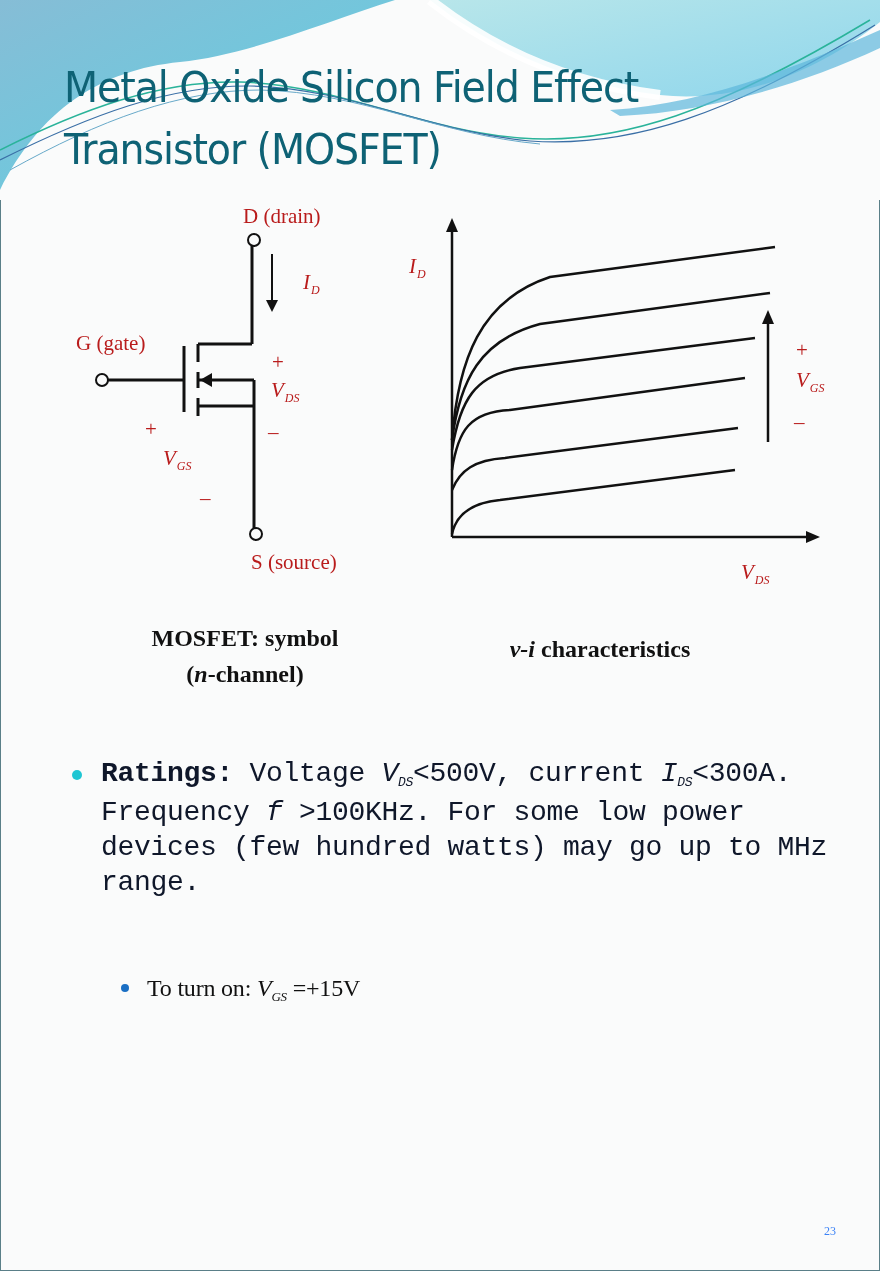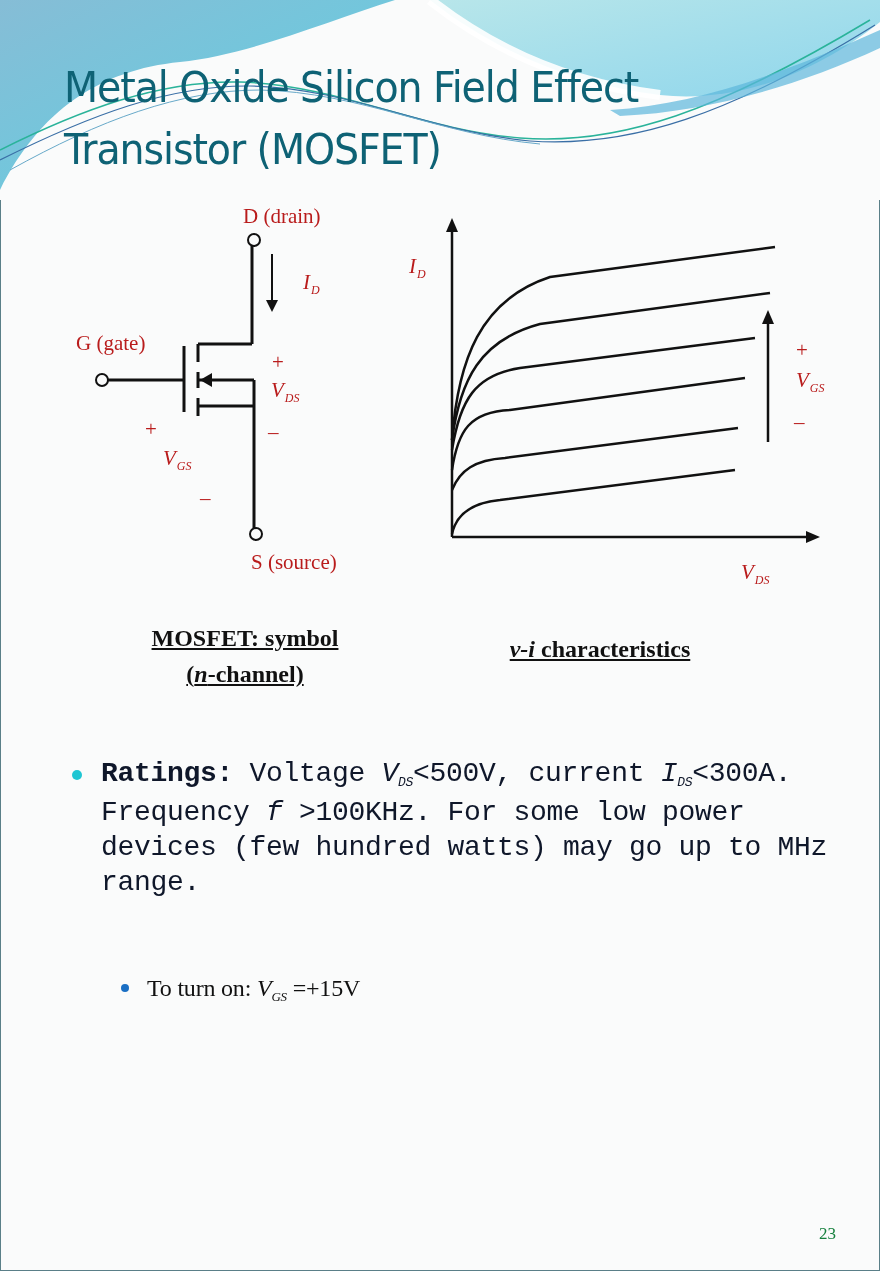--- a/index.html
+++ b/index.html
@@ -19,43 +19,43 @@
     font-family: "DejaVu Sans", sans-serif; font-size: 43px; line-height: 62px;
     color: #0e6275; letter-spacing: -1.2px; margin: 0; font-weight: normal;
     transform: scaleX(0.92); transform-origin: left top;
   }
   .diagram-svg { position: absolute; left: 0; top: 190px; }
   .lbl { position: absolute; font-family: Liberation Serif, serif; font-size: 21px; color: #b91c1c; white-space: nowrap; }
   .lbl i { font-style: italic; }
   .sub { font-size: 12px; font-style: italic; position: relative; top: 5px; margin-left: 1px; }
   .caption {
     position: absolute; font-family: "Liberation Serif", serif; font-weight: bold;
-    font-size: 24px; text-align: center; line-height: 36px; color: #111; text-decoration: underline;
+    font-size: 24px; text-align: center; line-height: 36px; color: #111;
   }
   .bullets { position: absolute; left: 70px; top: 728px; width: 780px; }
   .b1 {
     position: relative; padding-left: 31px; font-size: 28px; line-height: 35px;
     font-family: Liberation Mono, monospace; color: #0f172a; letter-spacing: -0.3px; margin-top: 28px;
   }
   .b1::before {
     content: ""; position: absolute; left: 2px; top: 14px; width: 10px; height: 10px;
     border-radius: 50%; background: #1fc6d3;
   }
   .b2 {
     position: relative; padding-left: 77px; font-size: 24px; line-height: 38px;
     color: #111; letter-spacing: -0.2px; margin-top: 17px;
   }
   .b2::before {
     content: ""; position: absolute; left: 51px; top: 15px; width: 8px; height: 8px;
     border-radius: 50%; background: #1a6fc4;
   }
   .vsub { font-size: 13px; font-style: italic; position: relative; top: 5px; }
   .page-num {
-    position: absolute; right: 44px; top: 1224px; font-size: 17px;
-    color: #15803d; font-family: "Liberation Serif", serif;
+    position: absolute; right: 44px; top: 1224px; font-size: 12px;
+    color: #3b82f6; font-family: "Liberation Serif", serif;
   }
 </style>
 </head>
 <body>
 
 <div class="frame"></div>
 
 <svg class="bg-svg" width="880" height="200" viewBox="0 0 880 200">
   <defs>
     <linearGradient id="gL" x1="0" y1="0" x2="1" y2="1">

